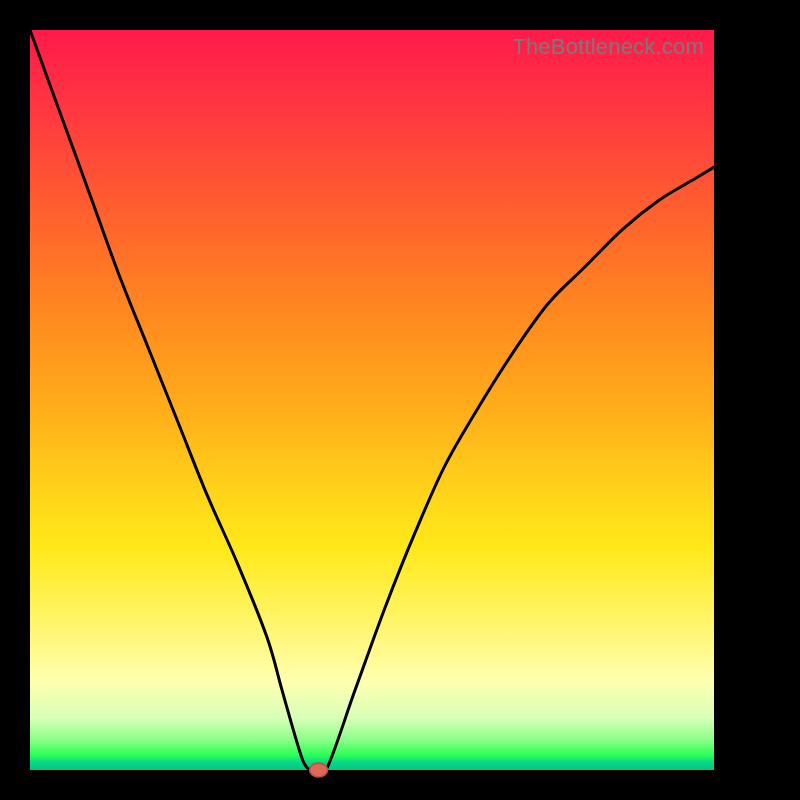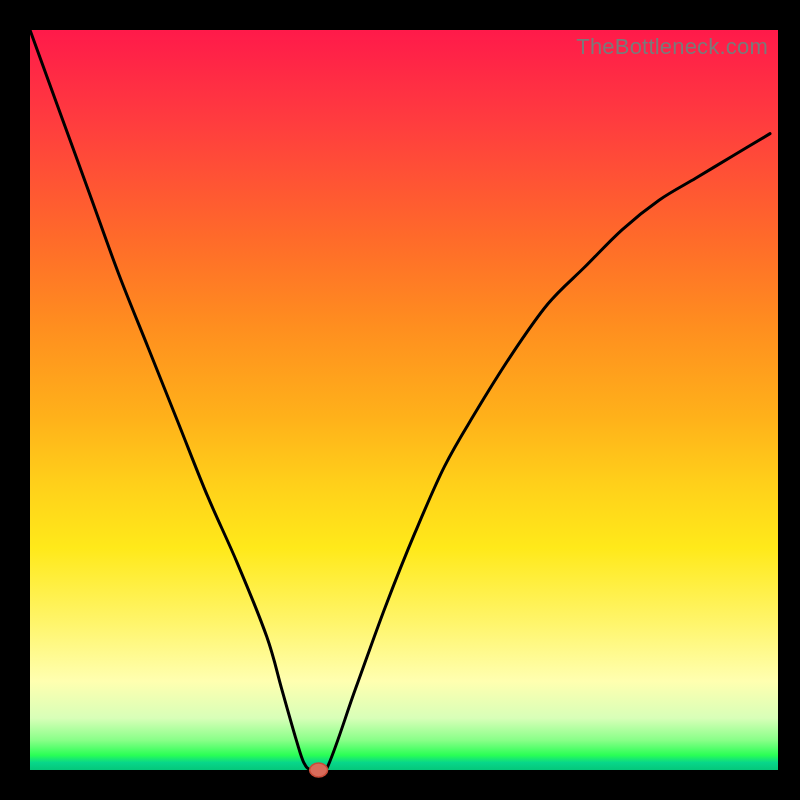--- a/index.html
+++ b/index.html
@@ -14,21 +14,21 @@
   .frame {
     position: relative;
     width: 800px;
     height: 800px;
     background: #000;
   }
   .plot {
     position: absolute;
     left: 30px;
     top: 30px;
-    width: 748px;
+    width: 684px;
     height: 740px;
     
     background: linear-gradient(
       to bottom,
       #ff1a4a 0%,
       #ff3b3f 12%,
       #ff6a2a 28%,
       #ff8e1f 40%,
       #ffb01a 52%,
       #ffd21a 62%,

